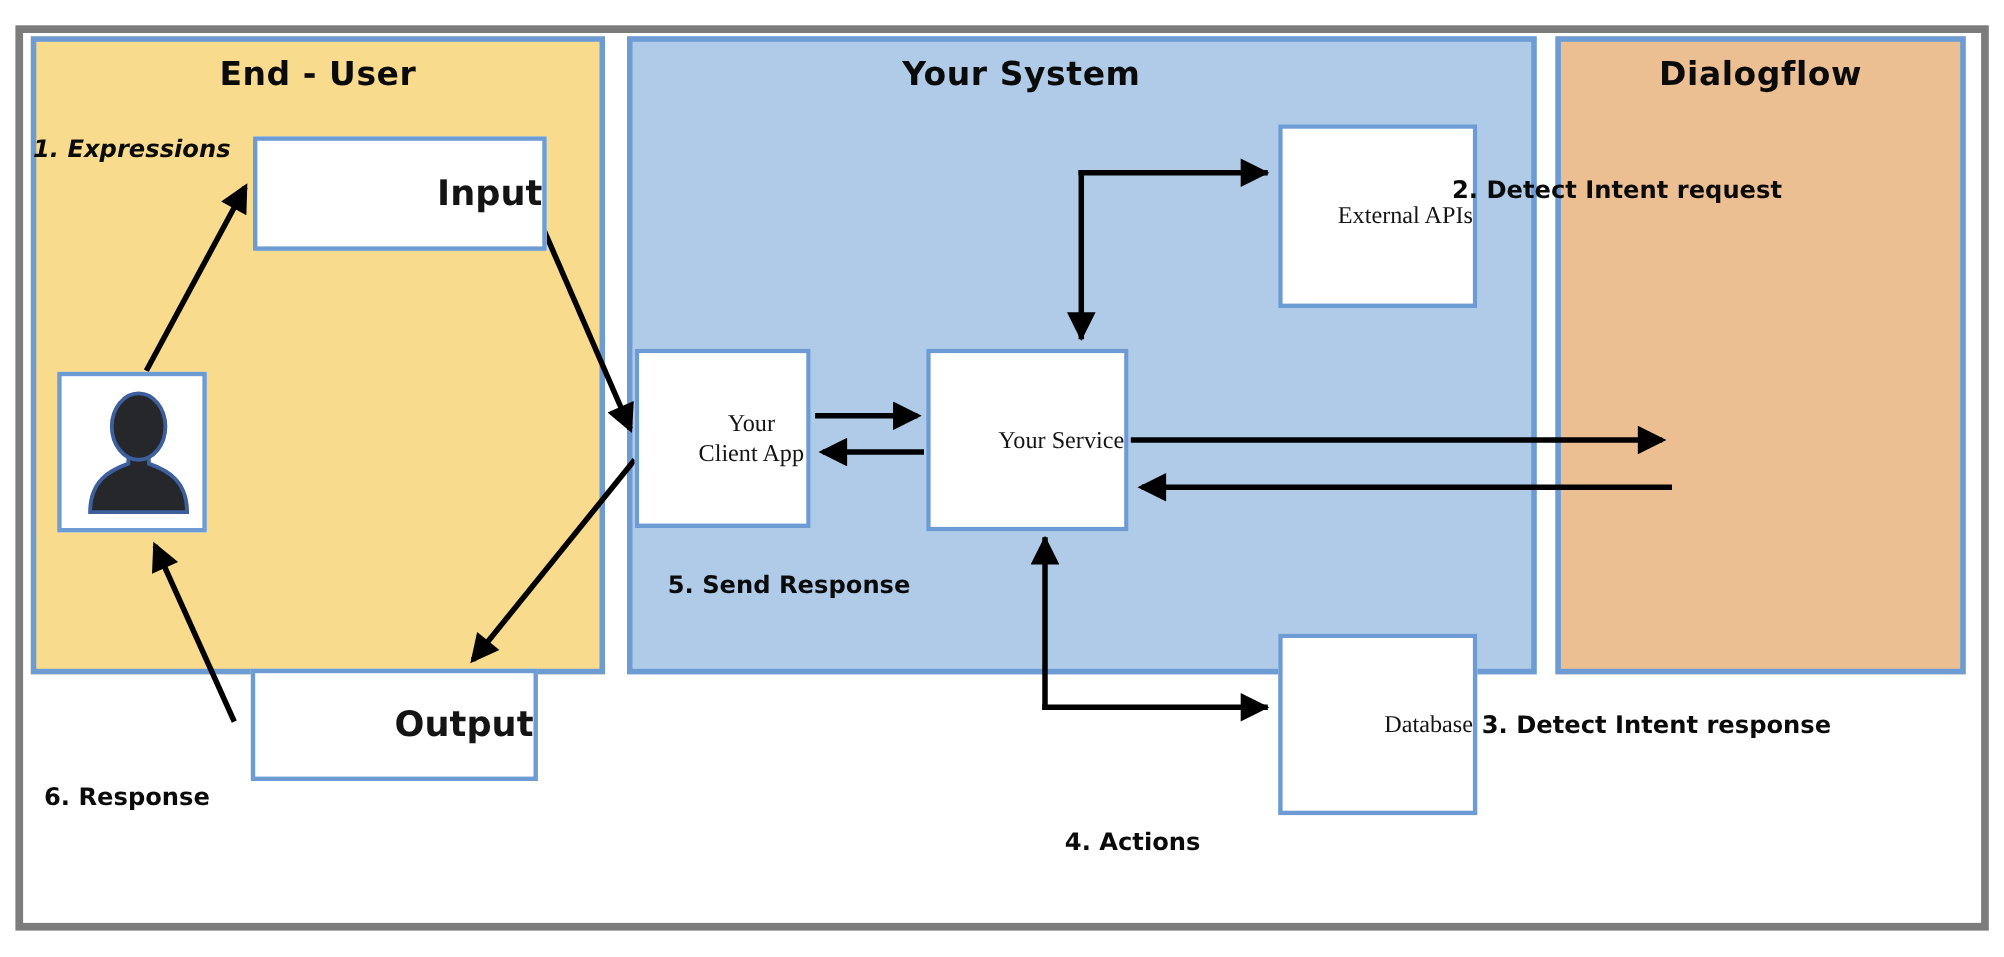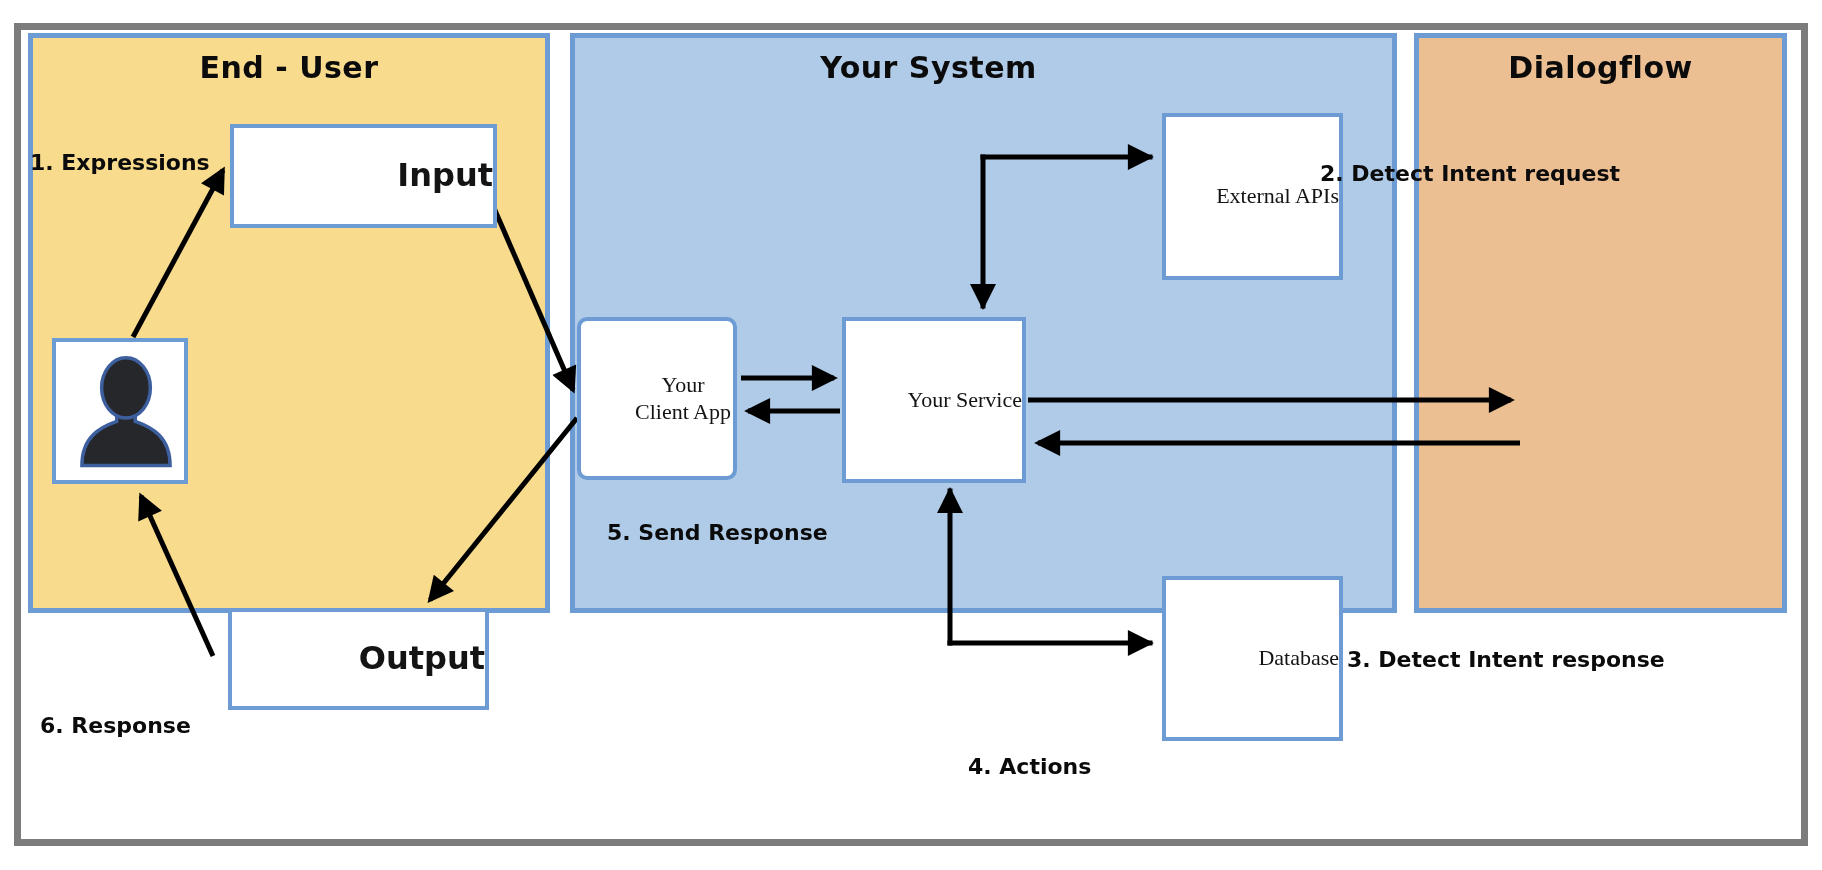--- a/index.html
+++ b/index.html
@@ -31,33 +31,33 @@
   .arrows{position:absolute;left:0;top:0;width:1822px;height:870px;color:var(--arrow,#000);
           pointer-events:none;}
   .node{position:absolute;background:#ffffff;border:4px solid var(--node-border,#6D9CD4);
         box-sizing:border-box;display:flex;align-items:center;justify-content:flex-end;
         text-align:center;color:#141414;}
   .node .lbl{font-family:Liberation Serif, serif;font-size:22px;line-height:1.22;}
   .node-input{left:230px;top:124px;width:267px;height:104px;}
   .node-output{left:228px;top:608px;width:261px;height:102px;}
   .node-input .lbl,.node-output .lbl{font-family:"DejaVu Sans",sans-serif;font-size:32px;font-weight:bold;}
   .node-user{left:52px;top:338px;width:136px;height:146px;}
-  .node-client-app{left:577px;top:317px;width:160px;height:163px;border-radius:10px;}
+  .node-client-app{left:577px;top:317px;width:160px;height:163px;}
   .node-client-app .lbl{max-width:100px;}
   .node-service{left:842px;top:317px;width:184px;height:166px;padding-left:19px;}
   .node-service .lbl{max-width:116px;}
   .node-external-apis{left:1162px;top:113px;width:181px;height:167px;}
   .node-external-apis .lbl{max-width:125px;}
   .node-database{left:1162px;top:576px;width:181px;height:165px;padding-left:11px;}
   .node-api-service{left:1522px;top:335px;width:201px;height:243px;flex-direction:column;justify-content:flex-start;}
   .node-api-service .lbl{max-width:120px;margin-top:6px;}
   .logo{width:132px;height:124px;margin-top:10px;}
   .step-label{position:absolute;font-size:22px;font-weight:bold;color:#0b0b0b;white-space:nowrap;
               font-family:"DejaVu Sans",sans-serif;}
-  .step-1{left:30px;top:150px;}
+  .step-1{left:30px;top:124px;font-style:italic;}
   .step-2{left:1320px;top:161px;}
   .step-3{left:1347px;top:647px;}
   .step-4{left:968px;top:754px;}
   .step-5{left:607px;top:520px;}
   .step-6{left:40px;top:713px;}
 </style>
 </head>
 <body>
 
 <div class="canvas">

